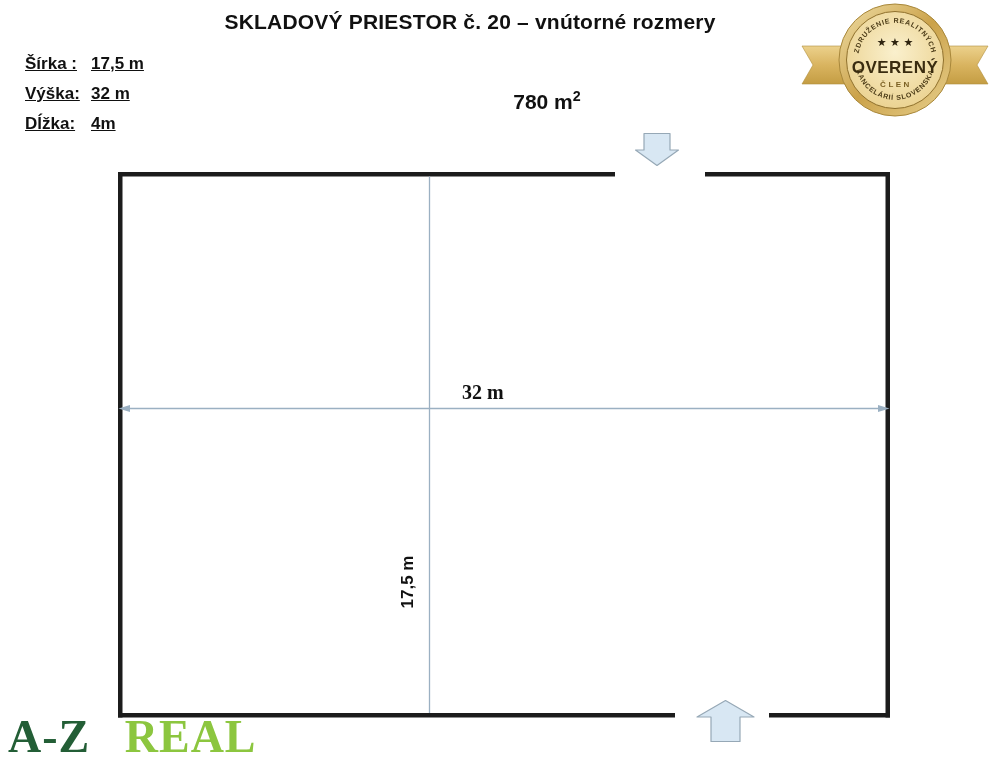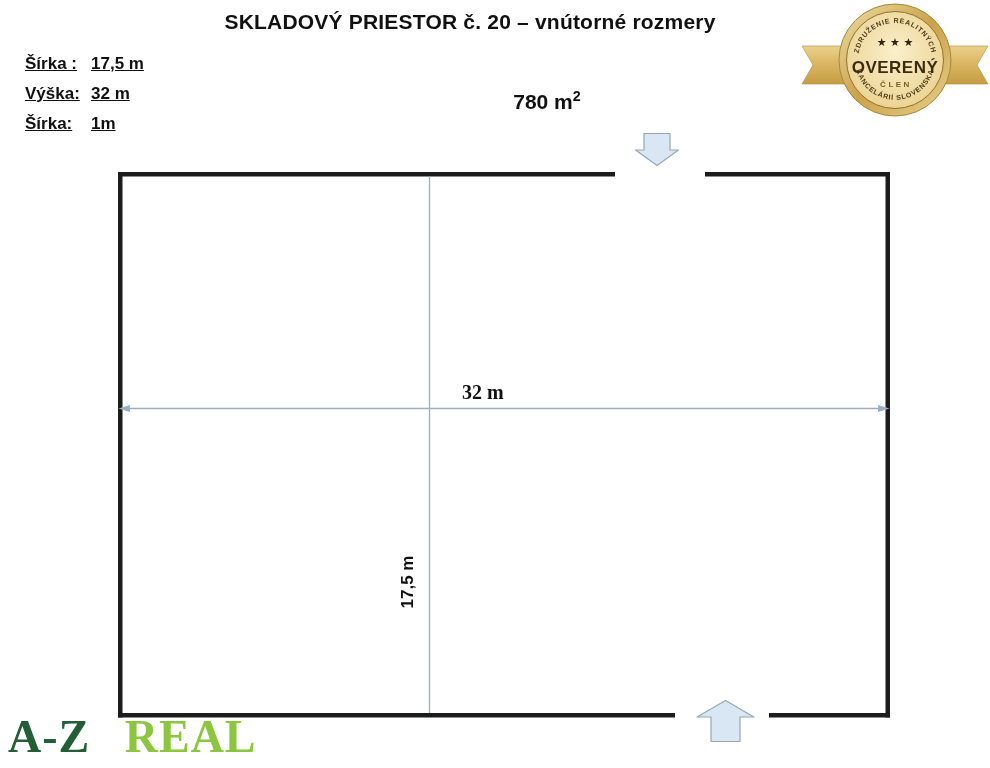--- a/index.html
+++ b/index.html
@@ -68,22 +68,22 @@
   <div class="dims">
     <div class="dim-row">
       <span class="dim-label">Šírka :</span>
       <span class="dim-value">17,5 m</span>
     </div>
     <div class="dim-row">
       <span class="dim-label">Výška:</span>
       <span class="dim-value">32 m</span>
     </div>
     <div class="dim-row">
-      <span class="dim-label">Šírka:</span>
-      <span class="dim-value">1m</span>
+      <span class="dim-label">Dĺžka:</span>
+      <span class="dim-value">4m</span>
     </div>
   </div>
 
   <div class="area"><span>780 m</span><sup>2</sup></div>
 
   <svg class="plan-svg" viewBox="0 0 990 768" xmlns="http://www.w3.org/2000/svg">
 
     <g fill="var(--wall)">
       <rect x="118" y="172" width="497" height="4.5"></rect>
       <rect x="705" y="172" width="185" height="4.5"></rect>

